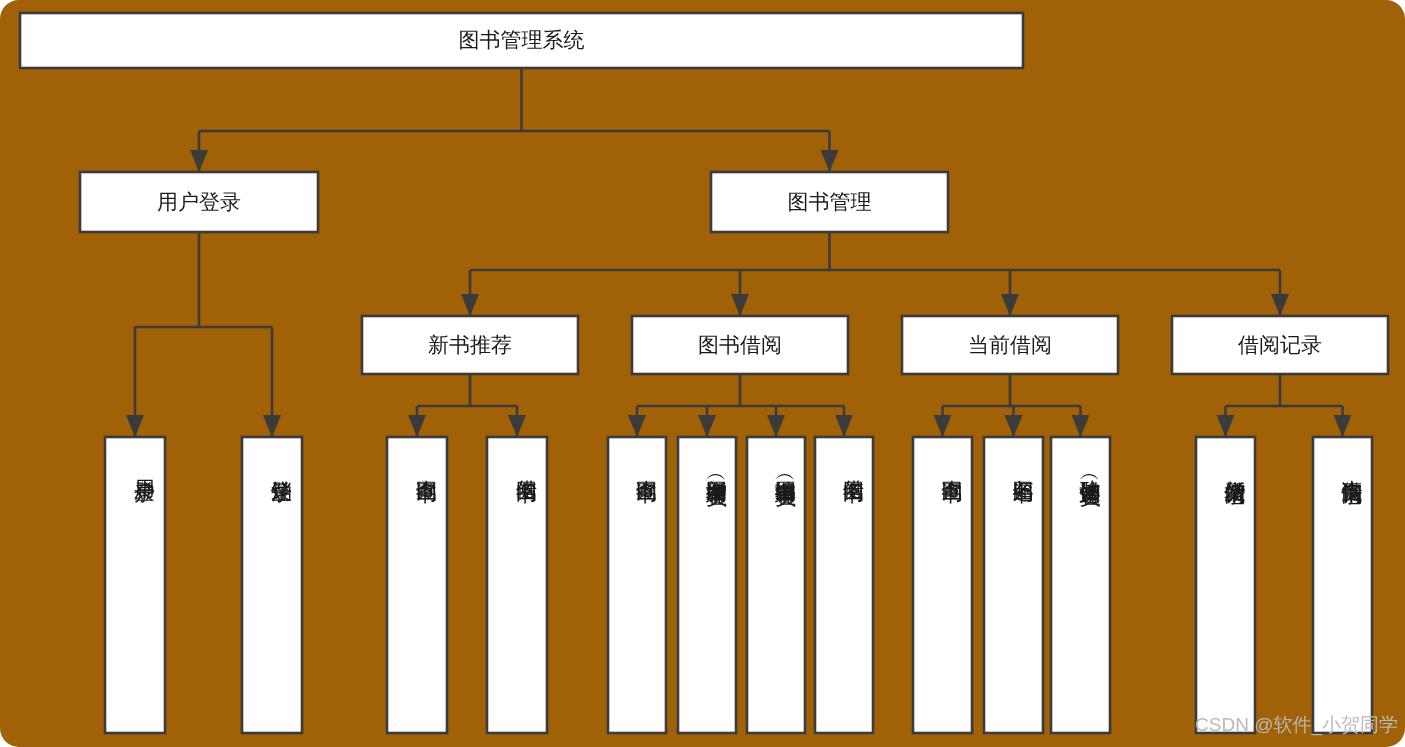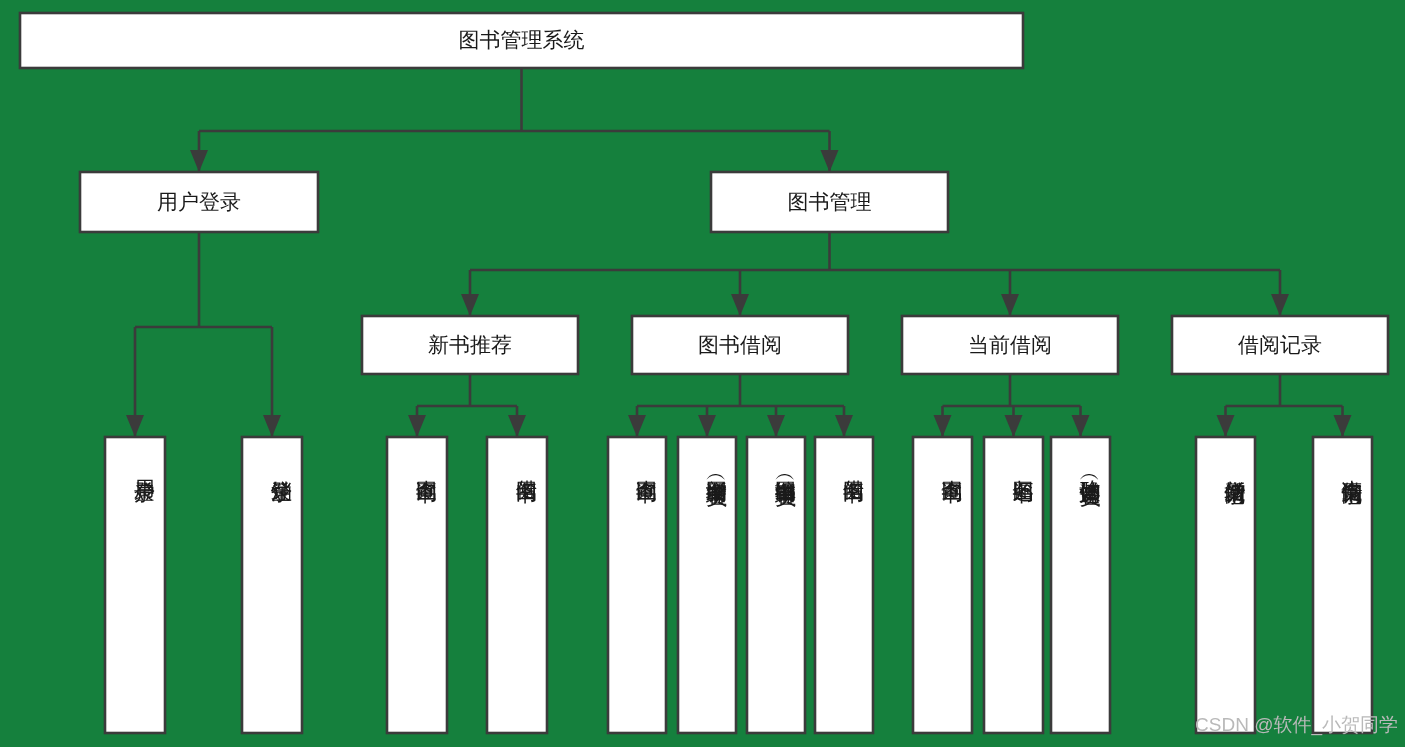--- a/index.html
+++ b/index.html
@@ -8,22 +8,23 @@
     padding: 0;
     background: #ffffff;
   }
   body {
     font-family: "Liberation Sans", "DejaVu Sans", sans-serif;
   }
   #diagram-root {
     position: relative;
     width: 1405px;
     height: 747px;
-    background: #15803d;
+    background: #a16207;
     overflow: hidden;
+    border-radius: 19px;
   }
   svg.tree-canvas {
     position: absolute;
     left: 0;
     top: 0;
     width: 1405px;
     height: 747px;
     display: block;
   }
   .node-box {

